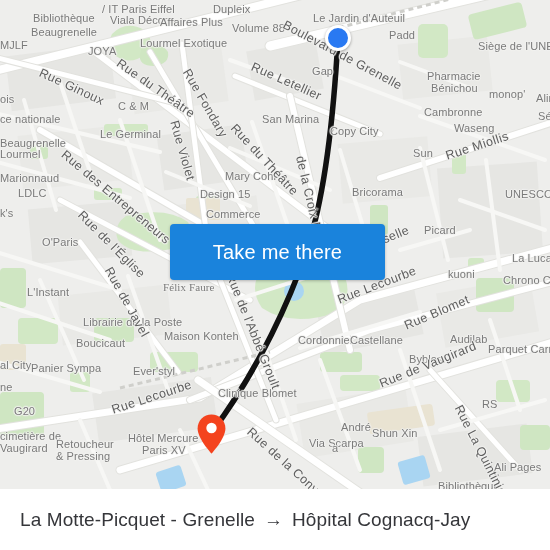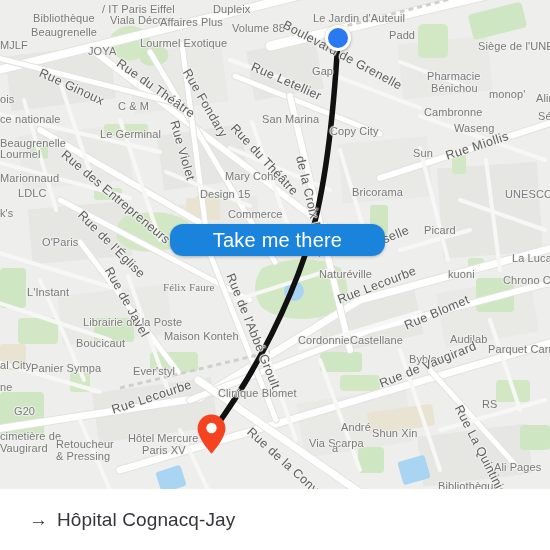--- a/index.html
+++ b/index.html
@@ -78,25 +78,25 @@
     width: 31px;
     height: 42px;
   }
 
   
   #take-me-there {
     position: absolute;
     left: 170px;
     top: 224px;
     width: 215px;
-    height: 32px;
+    height: 56px;
     background: #1a83dc;
     color: #ffffff;
     border: none;
-    border-radius: 13px;
+    border-radius: 4px;
     font-family: "Liberation Sans", sans-serif;
     font-size: 20px;
     letter-spacing: 0.2px;
     cursor: pointer;
     box-shadow: 0 1px 3px rgba(0,0,0,0.25);
     display: flex;
     align-items: center;
     justify-content: center;
     padding: 8px;
   }
@@ -378,21 +378,21 @@
         <div class="lbl poi" style="left: 100px; top: 128px;">Le Germinal</div>
         <div class="lbl poi" style="left: 0px; top: 137px;">Beaugrenelle</div>
         <div class="lbl poi" style="left: 0px; top: 148px;">Lourmel</div>
         <div class="lbl poi" style="left: 413px; top: 147px;">Sun</div>
         <div class="lbl poi" style="left: 225px; top: 170px;">Mary Cohr</div>
         <div class="lbl poi" style="left: 0px; top: 172px;">Marionnaud</div>
         <div class="lbl poi" style="left: 505px; top: 188px;">UNESCO Mi</div>
         <div class="lbl poi" style="left: 18px; top: 187px;">LDLC</div>
         <div class="lbl poi" style="left: 352px; top: 186px;">Bricorama</div>
         <div class="lbl poi" style="left: 200px; top: 188px;">Design 15</div>
-        <div class="lbl poi" style="left: 228px; top: 208px;">Commerce</div>
+        <div class="lbl poi" style="left: 206px; top: 208px;">Commerce</div>
         <div class="lbl poi" style="left: 0px; top: 207px;">k's</div>
         <div class="lbl poi" style="left: 424px; top: 224px;">Picard</div>
         <div class="lbl poi" style="left: 42px; top: 236px;">O'Paris</div>
         <div class="lbl poi" style="left: 512px; top: 252px;">La Lucam</div>
         <div class="lbl poi" style="left: 319px; top: 268px;">Naturéville</div>
         <div class="lbl poi" style="left: 448px; top: 268px;">kuoni</div>
         <div class="lbl poi" style="left: 503px; top: 274px;">Chrono Com</div>
         <div class="lbl poi" style="left: 27px; top: 286px;">L'Instant</div>
         <div class="lbl poi" style="left: 163px; top: 281px; font-family: Liberation Serif, serif;">Félix Faure</div>
         <div class="lbl poi" style="left: 37px; top: 316px; padding-left: 46px;">Librairie de la Poste</div>
@@ -455,19 +455,20 @@
         <circle cx="15.5" cy="15" r="5.2" fill="#ffffff"></circle>
       </svg>
     </div>
 
     <button id="take-me-there">Take me there</button>
 
   </div>
 
   <div id="footer">
     <div class="route-title">
+      <span class="endpoint">La Motte-Picquet - Grenelle</span>
       <span class="route-arrow">→</span>
       <span class="endpoint">Hôpital Cognacq-Jay</span>
     </div>
 
   </div>
 
 </div>
 
 </body></html>

